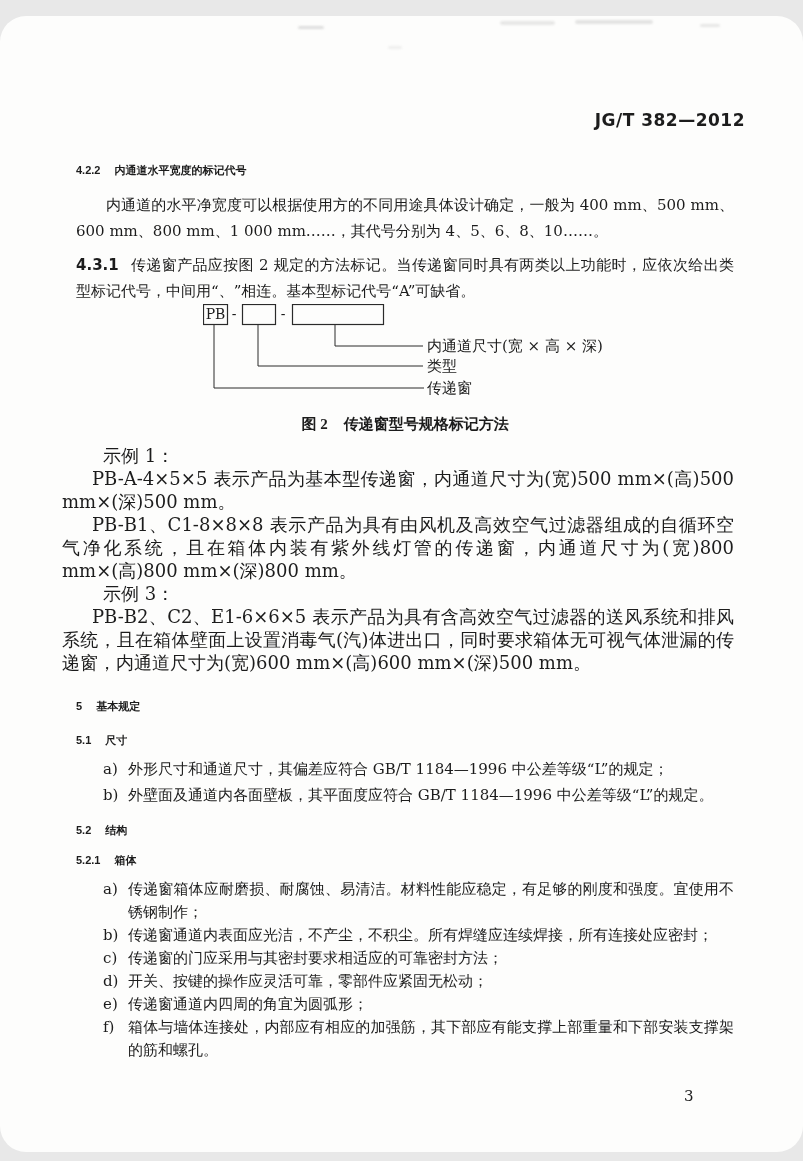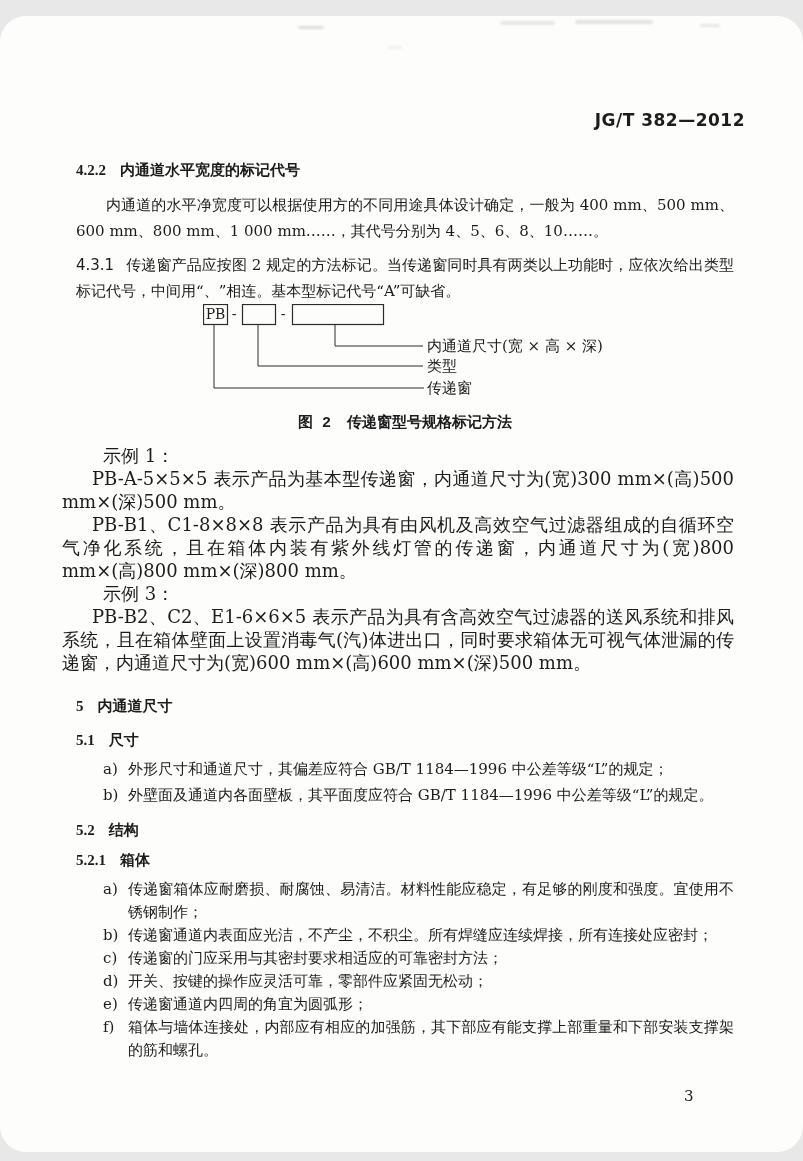--- a/index.html
+++ b/index.html
@@ -24,39 +24,39 @@
     margin:94px 58px 0 0;
     text-align:right;
     font-family:"DejaVu Sans","Liberation Sans",sans-serif;
     font-weight:bold;
     font-size:17px; line-height:20px;
     letter-spacing:.5px;
   }
   .content { margin:0 69px 0 76px; font-size:15px; }
 
   .clause-heading {
-    font-family:Liberation Serif, serif;
-    font-weight:bold; font-size:15px; line-height:20px;
+    font-family:Liberation Sans, sans-serif;
+    font-weight:bold; font-size:11px; line-height:20px;
   }
   .clause-heading .num { margin-right:14px; }
 
   .h422 { margin-top:30px; }
   .p422 { margin-top:12px; line-height:26px; text-indent:30px; text-align:justify; }
   .h43  { margin-top:8px; }
   .p431 { margin-top:8px; line-height:26px; text-align:justify; }
   .p431 .num {
     font-family:"DejaVu Sans","Liberation Sans",sans-serif;
-    font-weight:normal; margin-right:12px;
+    font-weight:bold; margin-right:12px;
   }
 
   .figure-wrap { margin-top:0; height:98px; }
   .figure-wrap svg { display:block; margin-left:127px; }
   .figure-caption {
     margin-top:12px; text-align:center;
-    font-family:Liberation Mono, monospace;
+    font-family:Liberation Serif, serif;
     font-weight:bold; font-size:15px; line-height:20px;
   }
   .figure-caption .cap-label { margin-right:16px; }
 
   .h432 { margin-top:28px; }
   .examples { margin-top:10px; margin-left:-14px; font-size:18px; line-height:23px; }
   .example-label { margin-left:41px; }
   .example-text  { text-indent:30px; text-align:justify; }
 
   .h5  { margin-top:22px; }
@@ -125,28 +125,28 @@
       </svg>
     </div>
 
     <div class="figure-caption">
       <span class="cap-label">图 2</span><span>传递窗型号规格标记方法</span>
     </div>
 
 
     <div class="examples">
       <div class="example-label">示例 1：</div>
-      <div class="example-text">PB-A-5×5×5 表示产品为基本型传递窗，内通道尺寸为(宽)300 mm×(高)500 mm×(深)500 mm。</div>
+      <div class="example-text">PB-A-4×5×5 表示产品为基本型传递窗，内通道尺寸为(宽)500 mm×(高)500 mm×(深)500 mm。</div>
       <div class="example-text">PB-B1、C1-8×8×8 表示产品为具有由风机及高效空气过滤器组成的自循环空气净化系统，且在箱体内装有紫外线灯管的传递窗，内通道尺寸为(宽)800 mm×(高)800 mm×(深)800 mm。</div>
       <div class="example-label">示例 3：</div>
       <div class="example-text">PB-B2、C2、E1-6×6×5 表示产品为具有含高效空气过滤器的送风系统和排风系统，且在箱体壁面上设置消毒气(汽)体进出口，同时要求箱体无可视气体泄漏的传递窗，内通道尺寸为(宽)600 mm×(高)600 mm×(深)500 mm。</div>
     </div>
 
     <div class="clause-heading h5">
-      <span class="num">5</span><span>内通道尺寸</span>
+      <span class="num">5</span><span>基本规定</span>
     </div>
 
     <div class="clause-heading h51">
       <span class="num">5.1</span><span>尺寸</span>
     </div>
 
     <div class="list">
       <div class="list-item">
         <span class="marker">a)</span>
         <span class="itext">外形尺寸和通道尺寸，其偏差应符合 GB/T 1184—1996 中公差等级“L”的规定；</span>

